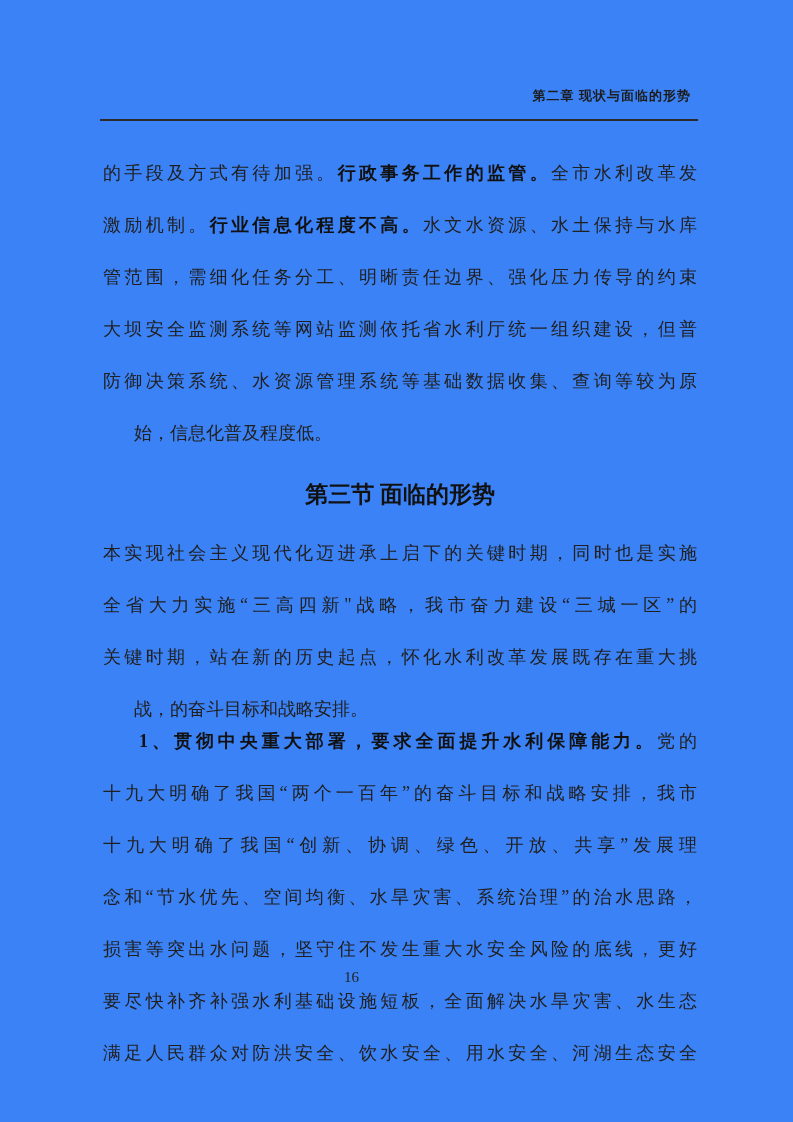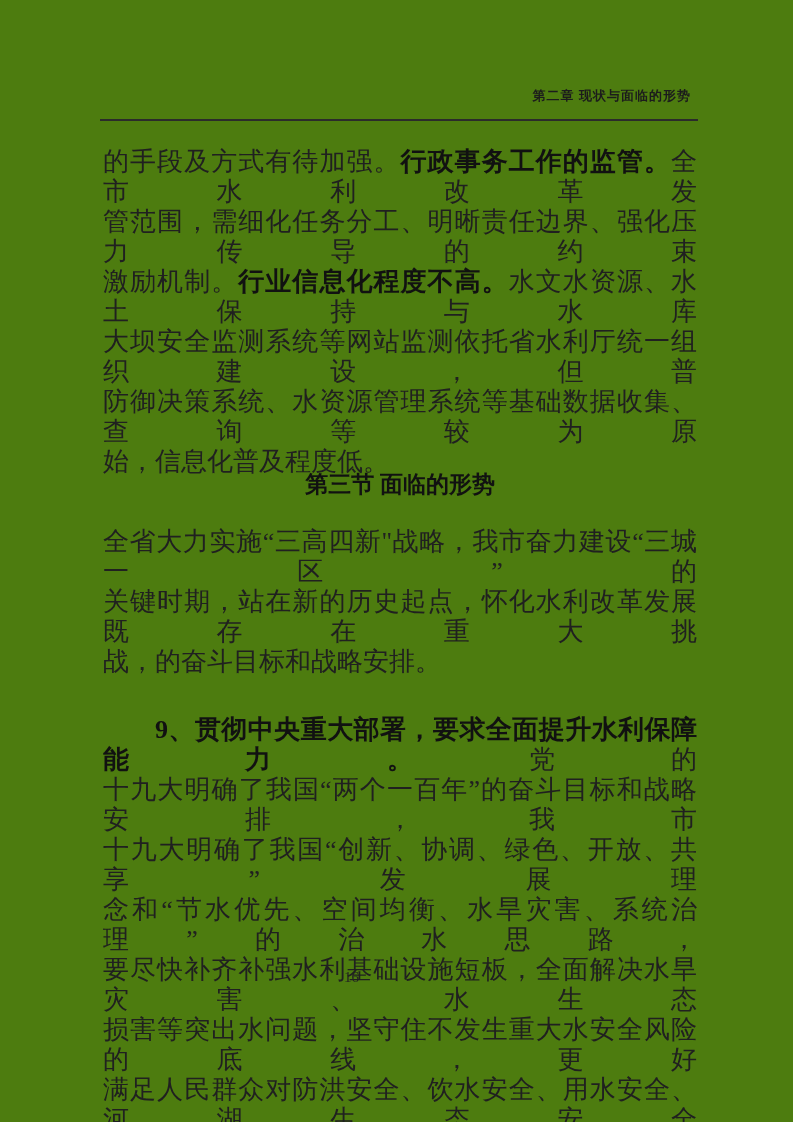--- a/index.html
+++ b/index.html
@@ -4,21 +4,21 @@
 <style>
   html, body {
     margin: 0;
     padding: 0;
     background: #ffffff;
   }
   .page {
     position: relative;
     width: 793px;
     height: 1122px;
-    background: #4d7c0f;
+    background: #3b82f6;
     overflow: hidden;
     color: #1f1f1f;
     font-family: "Liberation Serif", "DejaVu Serif", serif;
   }
   .running-header {
     position: absolute;
     top: 88px;
     left: 103px;
     width: 588px;
     text-align: right;
@@ -36,38 +36,39 @@
     width: 598px;
     height: 2px;
     background: #2b2b2b;
   }
   .content-block {
     position: absolute;
     left: 103px;
     width: 594px;
   }
   .para .line {
-    font-size: 26px;
-    line-height: 30px;
+    font-size: 18px;
+    line-height: 52px;
     text-align: justify;
     text-align-last: justify;
     color: #202020;
   }
   .para .line.last {
     text-align-last: left;
+    margin-left: 31px;
   }
   .para .line.indent {
     text-indent: 2em;
   }
   .para .bold {
     font-weight: bold;
     color: #111111;
   }
   .section-heading {
-    top: 466px;
+    top: 476px;
     text-align: center;
     font-weight: bold;
     font-size: 23px;
     line-height: 37px;
     color: #111111;
   }
   .para-1 { top: 147px; }
   .para-2 { top: 527px; }
   .para-3 { top: 715px; }
   .page-number {
@@ -86,40 +87,41 @@
 <body>
 
 <div class="page">
 
   <div class="running-header">第二章 现状与面临的形势</div>
 
   <div class="header-rule"></div>
 
   <div class="content-block para para-1">
       <div class="line"><span>的手段及方式有待加强。</span><span class="bold">行政事务工作的监管。</span><span>全市水利改革发</span></div>
+      <div class="line"><span>激励机制。</span><span class="bold">行业信息化程度不高。</span><span>水文水资源、水土保持与水库</span></div>
       <div class="line"><span>管范围，需细化任务分工、明晰责任边界、强化压力传导的约束</span></div>
-      <div class="line"><span>激励机制。</span><span class="bold">行业信息化程度不高。</span><span>水文水资源、水土保持与水库</span></div>
       <div class="line"><span>大坝安全监测系统等网站监测依托省水利厅统一组织建设，但普</span></div>
       <div class="line"><span>防御决策系统、水资源管理系统等基础数据收集、查询等较为原</span></div>
       <div class="line last"><span>始，信息化普及程度低。</span></div>
     </div>
 
   <div class="content-block section-heading">第三节 面临的形势</div>
 
   <div class="content-block para para-2">
+      <div class="line"><span>本实现社会主义现代化迈进承上启下的关键时期，同时也是实施</span></div>
       <div class="line"><span>全省大力实施“三高四新"战略，我市奋力建设“三城一区”的</span></div>
       <div class="line"><span>关键时期，站在新的历史起点，怀化水利改革发展既存在重大挑</span></div>
       <div class="line last"><span>战，的奋斗目标和战略安排。</span></div>
     </div>
 
   <div class="content-block para para-3">
-      <div class="line indent"><span class="bold">9、贯彻中央重大部署，要求全面提升水利保障能力。</span><span>党的</span></div>
+      <div class="line indent"><span class="bold">1、贯彻中央重大部署，要求全面提升水利保障能力。</span><span>党的</span></div>
       <div class="line"><span>十九大明确了我国“两个一百年”的奋斗目标和战略安排，我市</span></div>
       <div class="line"><span>十九大明确了我国“创新、协调、绿色、开放、共享”发展理</span></div>
       <div class="line"><span>念和“节水优先、空间均衡、水旱灾害、系统治理”的治水思路，</span></div>
+      <div class="line"><span>损害等突出水问题，坚守住不发生重大水安全风险的底线，更好</span></div>
       <div class="line"><span>要尽快补齐补强水利基础设施短板，全面解决水旱灾害、水生态</span></div>
-      <div class="line"><span>损害等突出水问题，坚守住不发生重大水安全风险的底线，更好</span></div>
       <div class="line"><span>满足人民群众对防洪安全、饮水安全、用水安全、河湖生态安全</span></div>
     </div>
 
   <div class="page-number">16</div>
 
 </div>
 
 </body></html>

